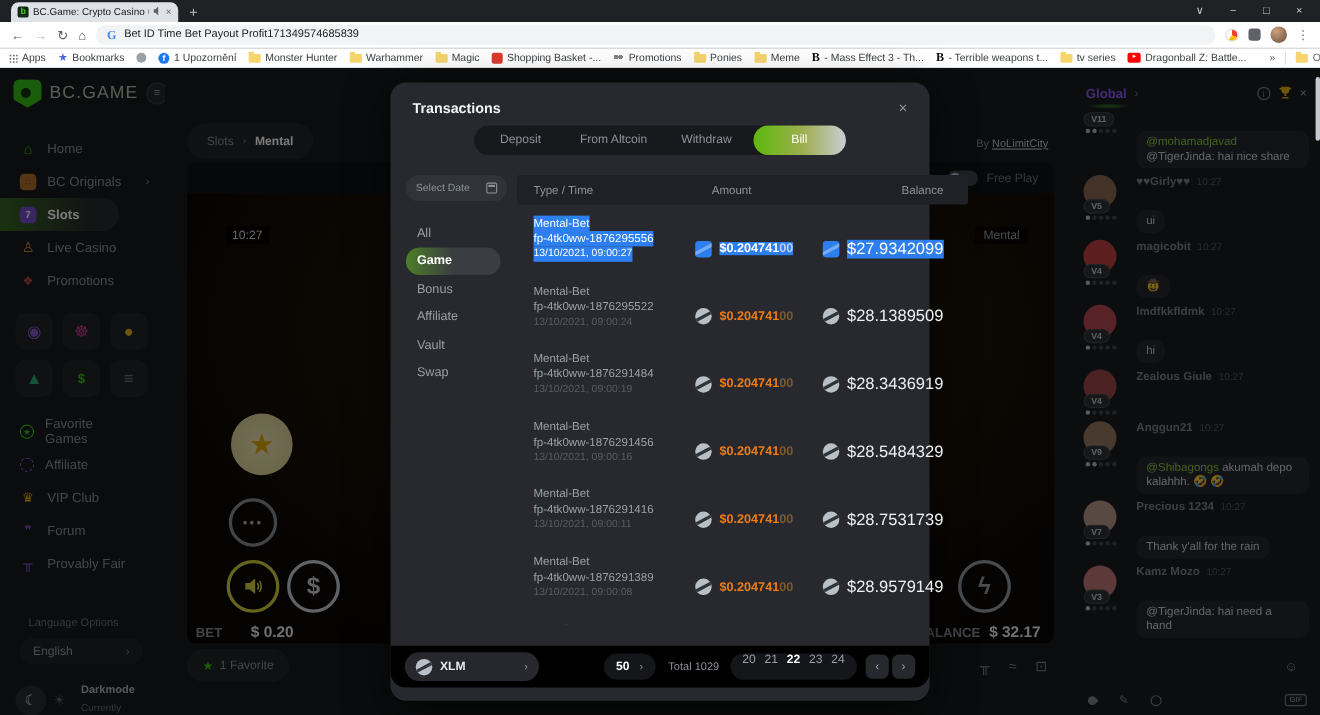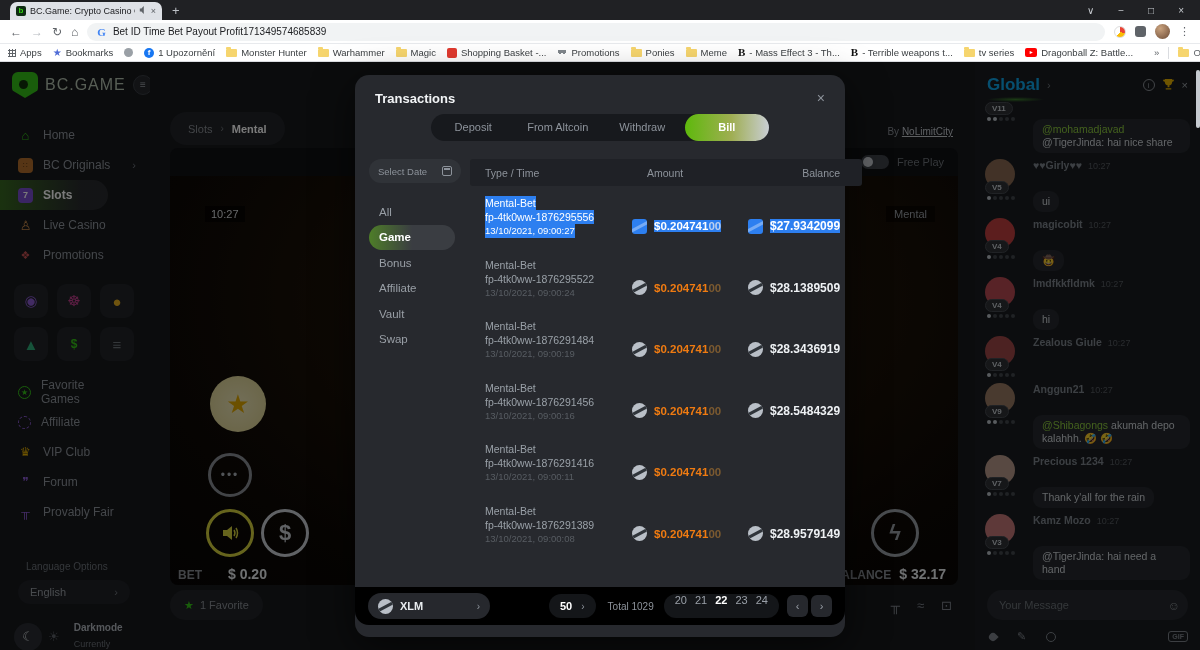--- a/index.html
+++ b/index.html
@@ -98,21 +98,21 @@
 .betline{position:absolute;left:8px;top:390px;font-size:12px;color:#8a8f95;font-weight:bold}
 .betline b{color:#e8ecef;font-size:14px;margin-left:26px}
 .balline{position:absolute;right:12px;top:390px;font-size:12px;color:#8a8f95;font-weight:bold}
 .balline b{color:#e8ecef;font-size:14px;margin-left:8px}
 .fav-pill{position:absolute;left:20px;top:528px;height:30px;background:rgba(255,255,255,.05);border-radius:16px;display:flex;align-items:center;gap:6px;padding:0 14px;font-size:11px;color:#8a8f95}
 .fav-pill .st{color:#35c317;font-size:11px}
 .gicons{position:absolute;right:23px;top:536px;display:flex;gap:17px;color:#7d838a;font-size:13px}
 
 .chat{width:225px;flex:none;background:#1b1d21;position:relative;z-index:1}
 .chat-head{position:absolute;top:0;left:0;right:0;height:36px;background:#1b1d21;z-index:5;display:flex;align-items:center;gap:7px;padding:10px 12px 0}
-.chan{font-size:17px;font-weight:bold;color:#0ea5e9;position:relative}
+.chan{font-size:12px;font-weight:bold;color:#8b5cf6;position:relative}
 .chan::after{content:"";position:absolute;left:0;right:-4px;bottom:-7px;height:5px;background:radial-gradient(ellipse,rgba(80,200,50,.55),transparent 70%)}
 .chev{color:#6e747a;font-size:11px}
 .chat-head .sp{flex:1}
 .info-ic{width:12px;height:12px;border:1px solid #8a8f95;border-radius:50%;color:#8a8f95;font-size:8px;text-align:center;line-height:11px}
 .troph{color:#e8b200;font-size:12px}
 .chx{color:#9aa0a6;font-size:11px}
 .msgs{position:absolute;top:36px;bottom:64px;left:0;right:0;overflow:hidden;padding:4px 10px 0}
 .msg{display:flex;gap:8px;margin-bottom:6px}
 .msg-side{width:40px;flex:none;position:relative;min-height:41px}
 .avatar{width:30px;height:30px;border-radius:50%}
@@ -140,21 +140,21 @@
 .coinflip{width:10px;height:10px;border:1.5px solid #7d838a;border-radius:50%}
 .gif{margin-left:auto;border:1px solid #7d838a;border-radius:3px;font-size:7px;font-weight:bold;padding:1px 3px}
 .scrollthumb{position:absolute;right:0;top:8px;width:4px;height:58px;background:#c6cad0;border-radius:2px;z-index:60}
 
 .modal{position:absolute;left:355px;top:13px;width:490px;height:562px;background:#27292e;border-radius:14px;z-index:50;box-shadow:0 10px 40px rgba(0,0,0,.6)}
 .m-head{padding:16px 20px 0;display:flex}
 .m-title{font-size:13px;font-weight:bold;color:#f2f4f6}
 .m-close{margin-left:auto;color:#8d939b;font-size:14px;line-height:1}
 .m-tabs{width:338px;height:27px;margin:8px auto 12px;background:#17191d;border-radius:14px;display:flex;align-items:flex-start}
 .m-tab{flex:1;text-align:center;font-size:11px;color:#8d939b;height:27px;line-height:27px;border-radius:14px}
-.m-tab.active{background:linear-gradient(90deg,#5eb90c,#9fae52 55%,#c9ced4);color:#fff;font-weight:bold}
+.m-tab.active{background:linear-gradient(90deg,#5eb90c,#9fae52 55%,#c9ced4);color:#fff;font-weight:normal}
 .m-body{display:flex;padding-left:14px}
 .m-left{width:101px;flex:none}
 .sel-date{width:92px;height:24px;background:#303338;border-radius:12px;display:flex;align-items:center;gap:6px;padding:0 9px;font-size:9.5px;color:#8d939b;margin-top:6px}
 .cal{width:10px;height:10px;border:1.5px solid #8d939b;border-radius:2px;margin-left:auto;position:relative}
 .cal::before{content:"";position:absolute;left:1px;right:1px;top:1px;height:2px;background:#8d939b}
 .m-menu{margin-top:16px}
 .m-item{height:25.5px;display:flex;align-items:center;padding-left:10px;font-size:11.5px;color:#999fa6;width:86px;border-radius:13px}
 .m-item.active{background:linear-gradient(90deg,rgba(110,195,35,.55),#3a3d42 50%);color:#fff;font-weight:bold}
 .m-right{flex:1;padding-top:6px}
 .t-head{height:27px;background:#1f2126;display:grid;grid-template-columns:162px 116px 1fr;align-items:center;padding:0 22px 0 15px;font-size:10.5px;color:#8d939b;border-radius:3px}
@@ -162,21 +162,21 @@
 .t-rows{height:382px;overflow:hidden}
 .trow{display:grid;grid-template-columns:147px 116px 1fr;padding:10px 22px 0 15px;height:61.5px}
 .tline{display:block;font-size:10.5px;line-height:14px;color:#9aa1a8;width:fit-content}
 .tline.tdate{font-size:9.5px;color:#585d63}
 .tcell-amount{display:flex;align-items:center;gap:7px;margin-top:9px}
 .tcell-balance{display:flex;align-items:center;gap:7px;justify-content:flex-end;margin-top:9px}
 .coin{width:15px;height:15px;border-radius:50%;background:#b9bfc7;position:relative;overflow:hidden;flex:none}
 .coin::after{content:"";position:absolute;left:-3px;top:6px;width:22px;height:3px;background:#2f343a;transform:rotate(-28deg)}
 .amt{font-size:11.5px;font-weight:bold;color:#f07b11;white-space:nowrap}
 .amt i{font-style:normal;color:#7c5a30}
-.bal{font-size:12px;font-weight:bold;color:#eef1f4;white-space:nowrap}
+.bal{font-size:15px;font-weight:normal;color:#eef1f4;white-space:nowrap}
 .sel-row .tline,.sel-row .amt,.sel-row .bal{background:#2d7ff0;color:#fff}
 .sel-row .amt i{color:#bcd0ee}
 .sel-row .coin{border-radius:3px;background:#2d7ff0}
 .sel-row .coin::after{background:rgba(255,255,255,.35)}
 .m-foot{position:absolute;bottom:12px;left:0;right:0;height:38px;background:#000000;border-radius:0 0 14px 14px;display:flex;align-items:center;padding:0 13px}
 .xlm-pill{width:122px;height:26px;background:#26282d;border-radius:13px;display:flex;align-items:center;gap:7px;padding:0 10px;margin-right:auto}
 .xlm-pill b{font-size:11px;color:#e8ecef}
 .xlm-pill .pch{margin-left:auto;color:#8d939b;font-size:10px}
 .size-pill{height:24px;background:#141619;border-radius:12px;display:flex;align-items:center;gap:9px;padding:0 11px}
 .size-pill b{font-size:11px;color:#fff}
@@ -649,21 +649,20 @@
       <span class="chev">›</span>
       <span class="sp"></span>
       <span class="info-ic">i</span>
       <span class="troph">
         <svg width="13" height="12" viewBox="0 0 14 13">
             <path d="M3 1h8v3a4 4 0 01-8 0zM1 2h2v2a2 2 0 01-2-2zm12 0h-2v2a2 2 0 002-2zM6 8h2v2H6zM4 11h6v1.5H4z" fill="#e8b200"></path>
           </svg>
       </span>
       <span class="chx">×</span>
     </div>
-    <input class="chat-input" placeholder="Your Message" style="">
     <span class="smiley">☺</span>
     <div class="chat-icons">
       <span class="drop"></span>
       <span class="pen">✎</span>
       <span class="coinflip"></span>
       <span class="gif">GIF</span>
     </div>
   </aside>
 
   <div class="dim"></div>
@@ -765,20 +764,24 @@
             <div class="trow">
     <div>
       <span class="tline ttype">Mental-Bet</span>
       <span class="tline tid">fp-4tk0ww-1876291416</span>
       <span class="tline tdate">13/10/2021, 09:00:11</span>
     </div>
     <div class="tcell-amount">
       <span class="coin"></span>
       <span class="amt"><b>$0.204741</b><i>00</i></span>
     </div>
+    <div class="tcell-balance">
+      <span class="coin"></span>
+      <span class="bal">$28.7531739</span>
+    </div>
   </div>
             <div class="trow">
     <div>
       <span class="tline ttype">Mental-Bet</span>
       <span class="tline tid">fp-4tk0ww-1876291389</span>
       <span class="tline tdate">13/10/2021, 09:00:08</span>
     </div>
     <div class="tcell-amount">
       <span class="coin"></span>
       <span class="amt"><b>$0.204741</b><i>00</i></span>

